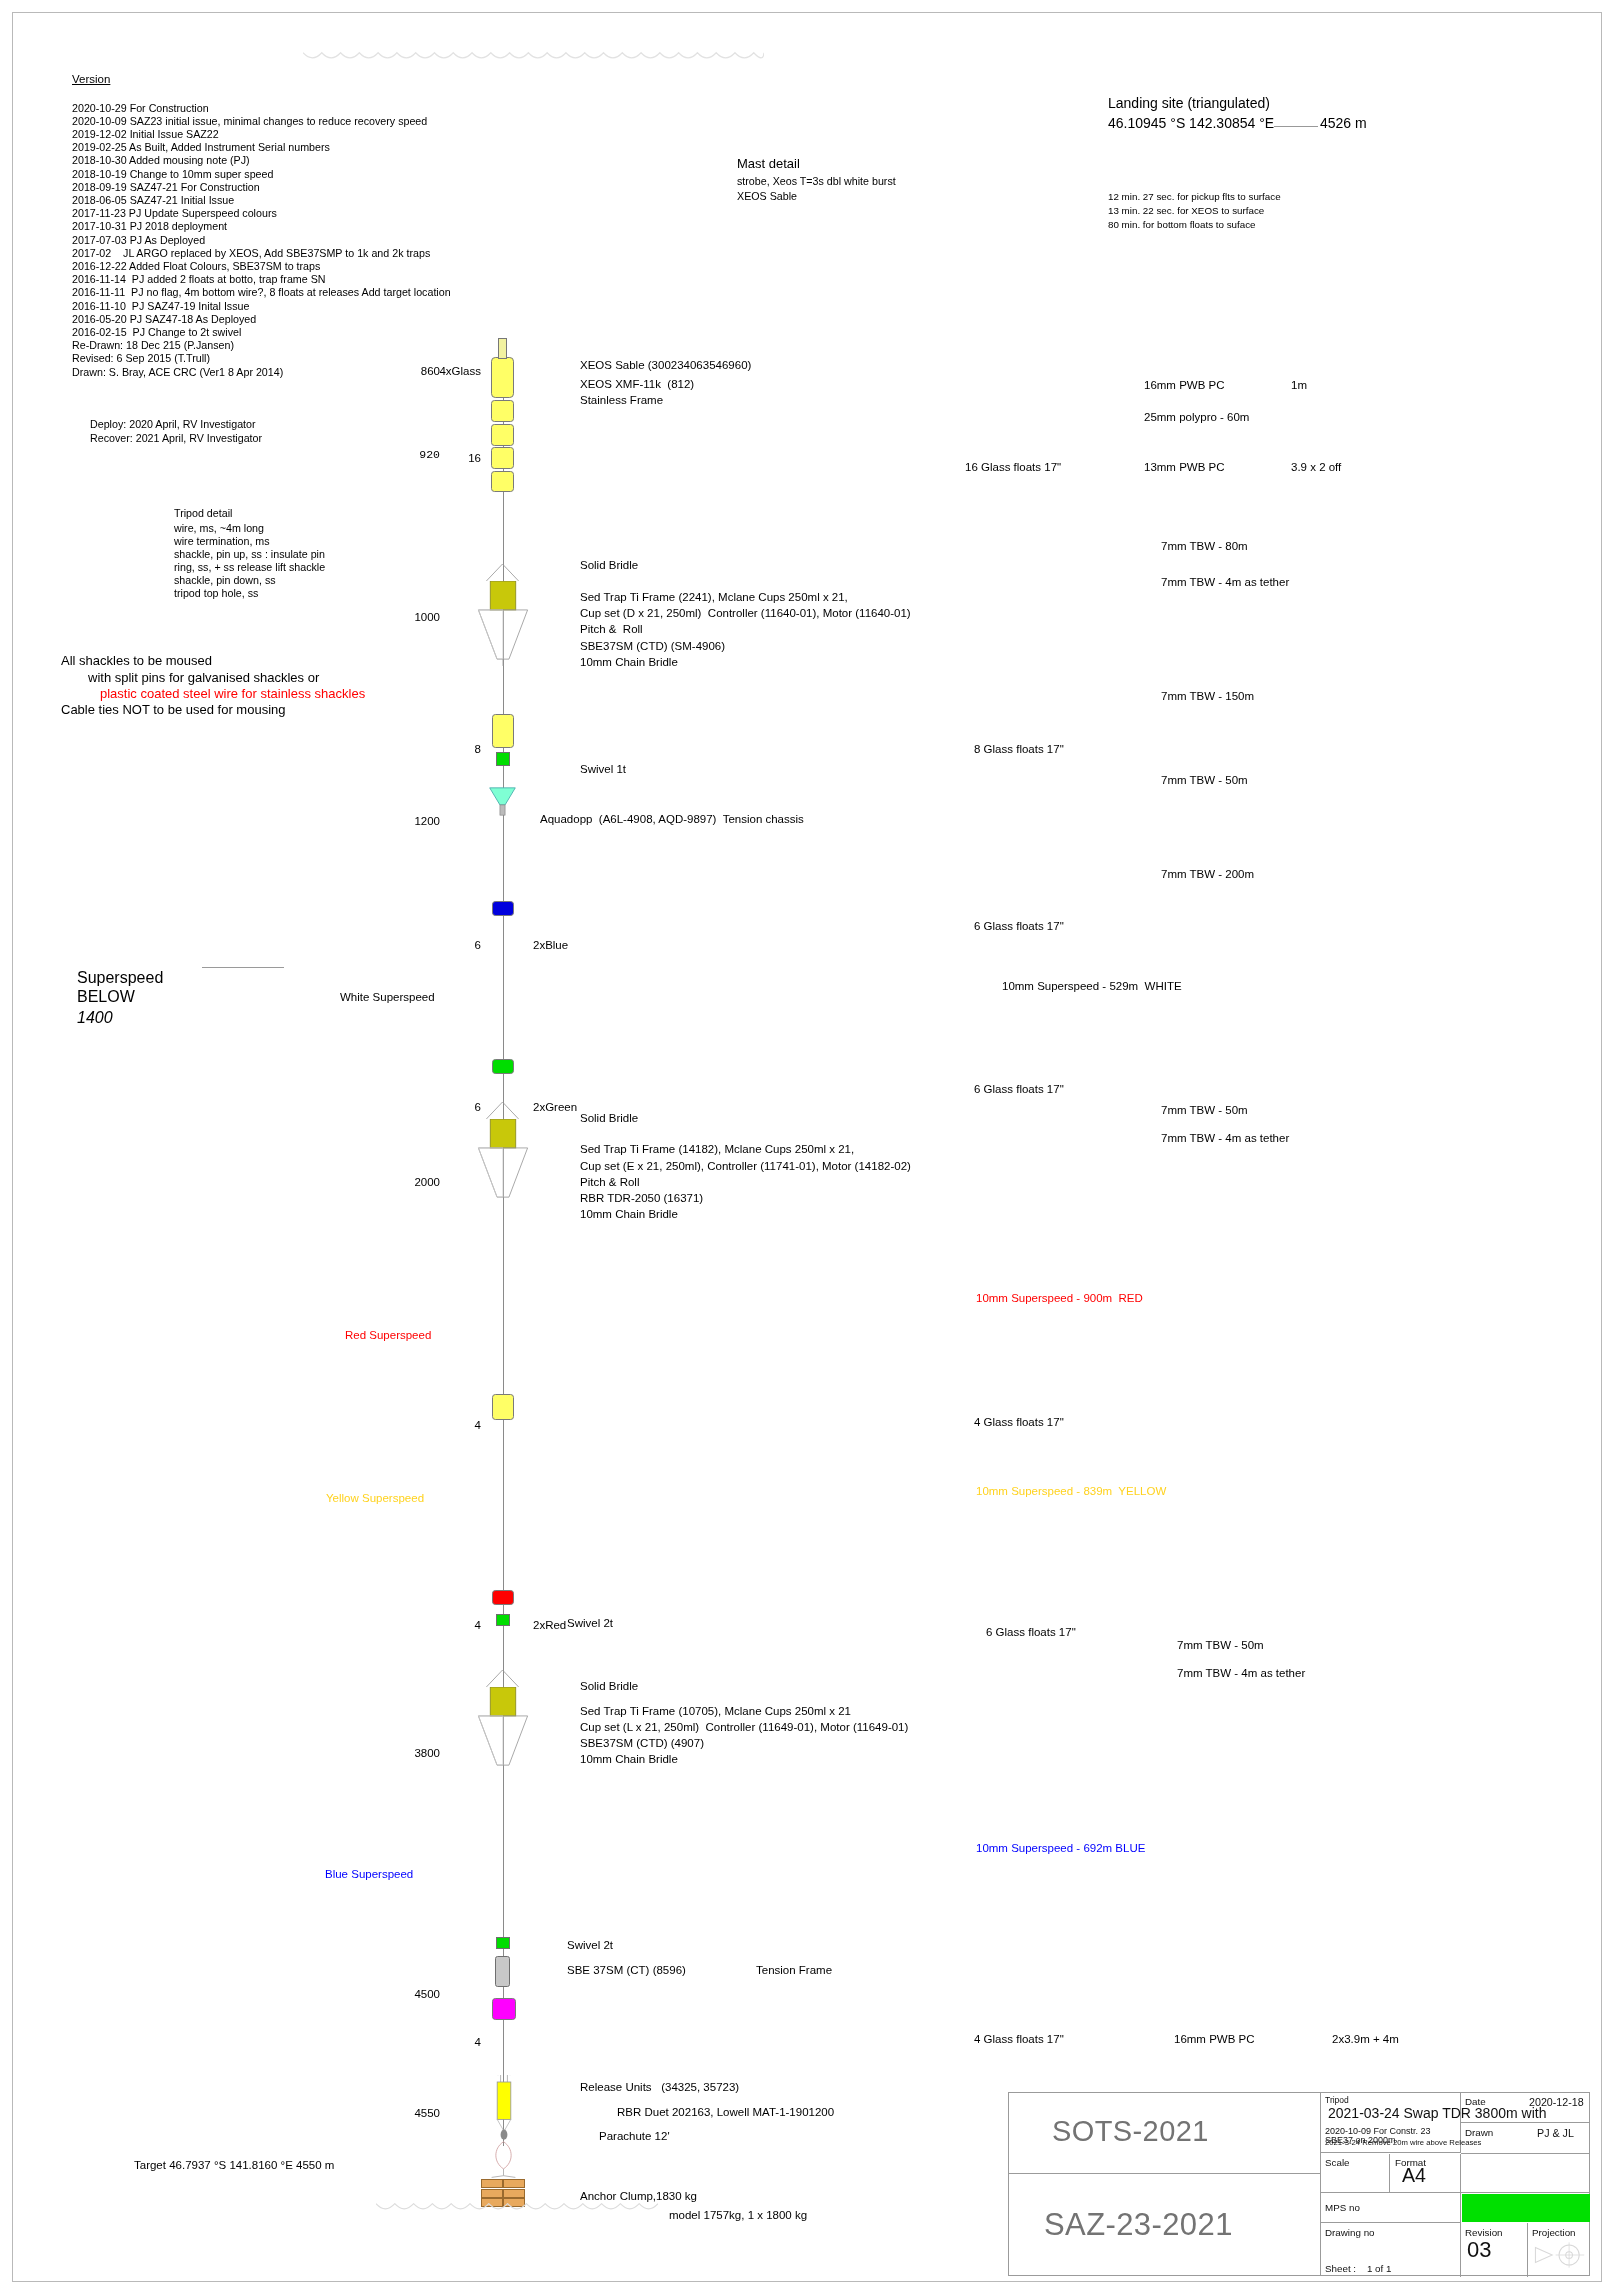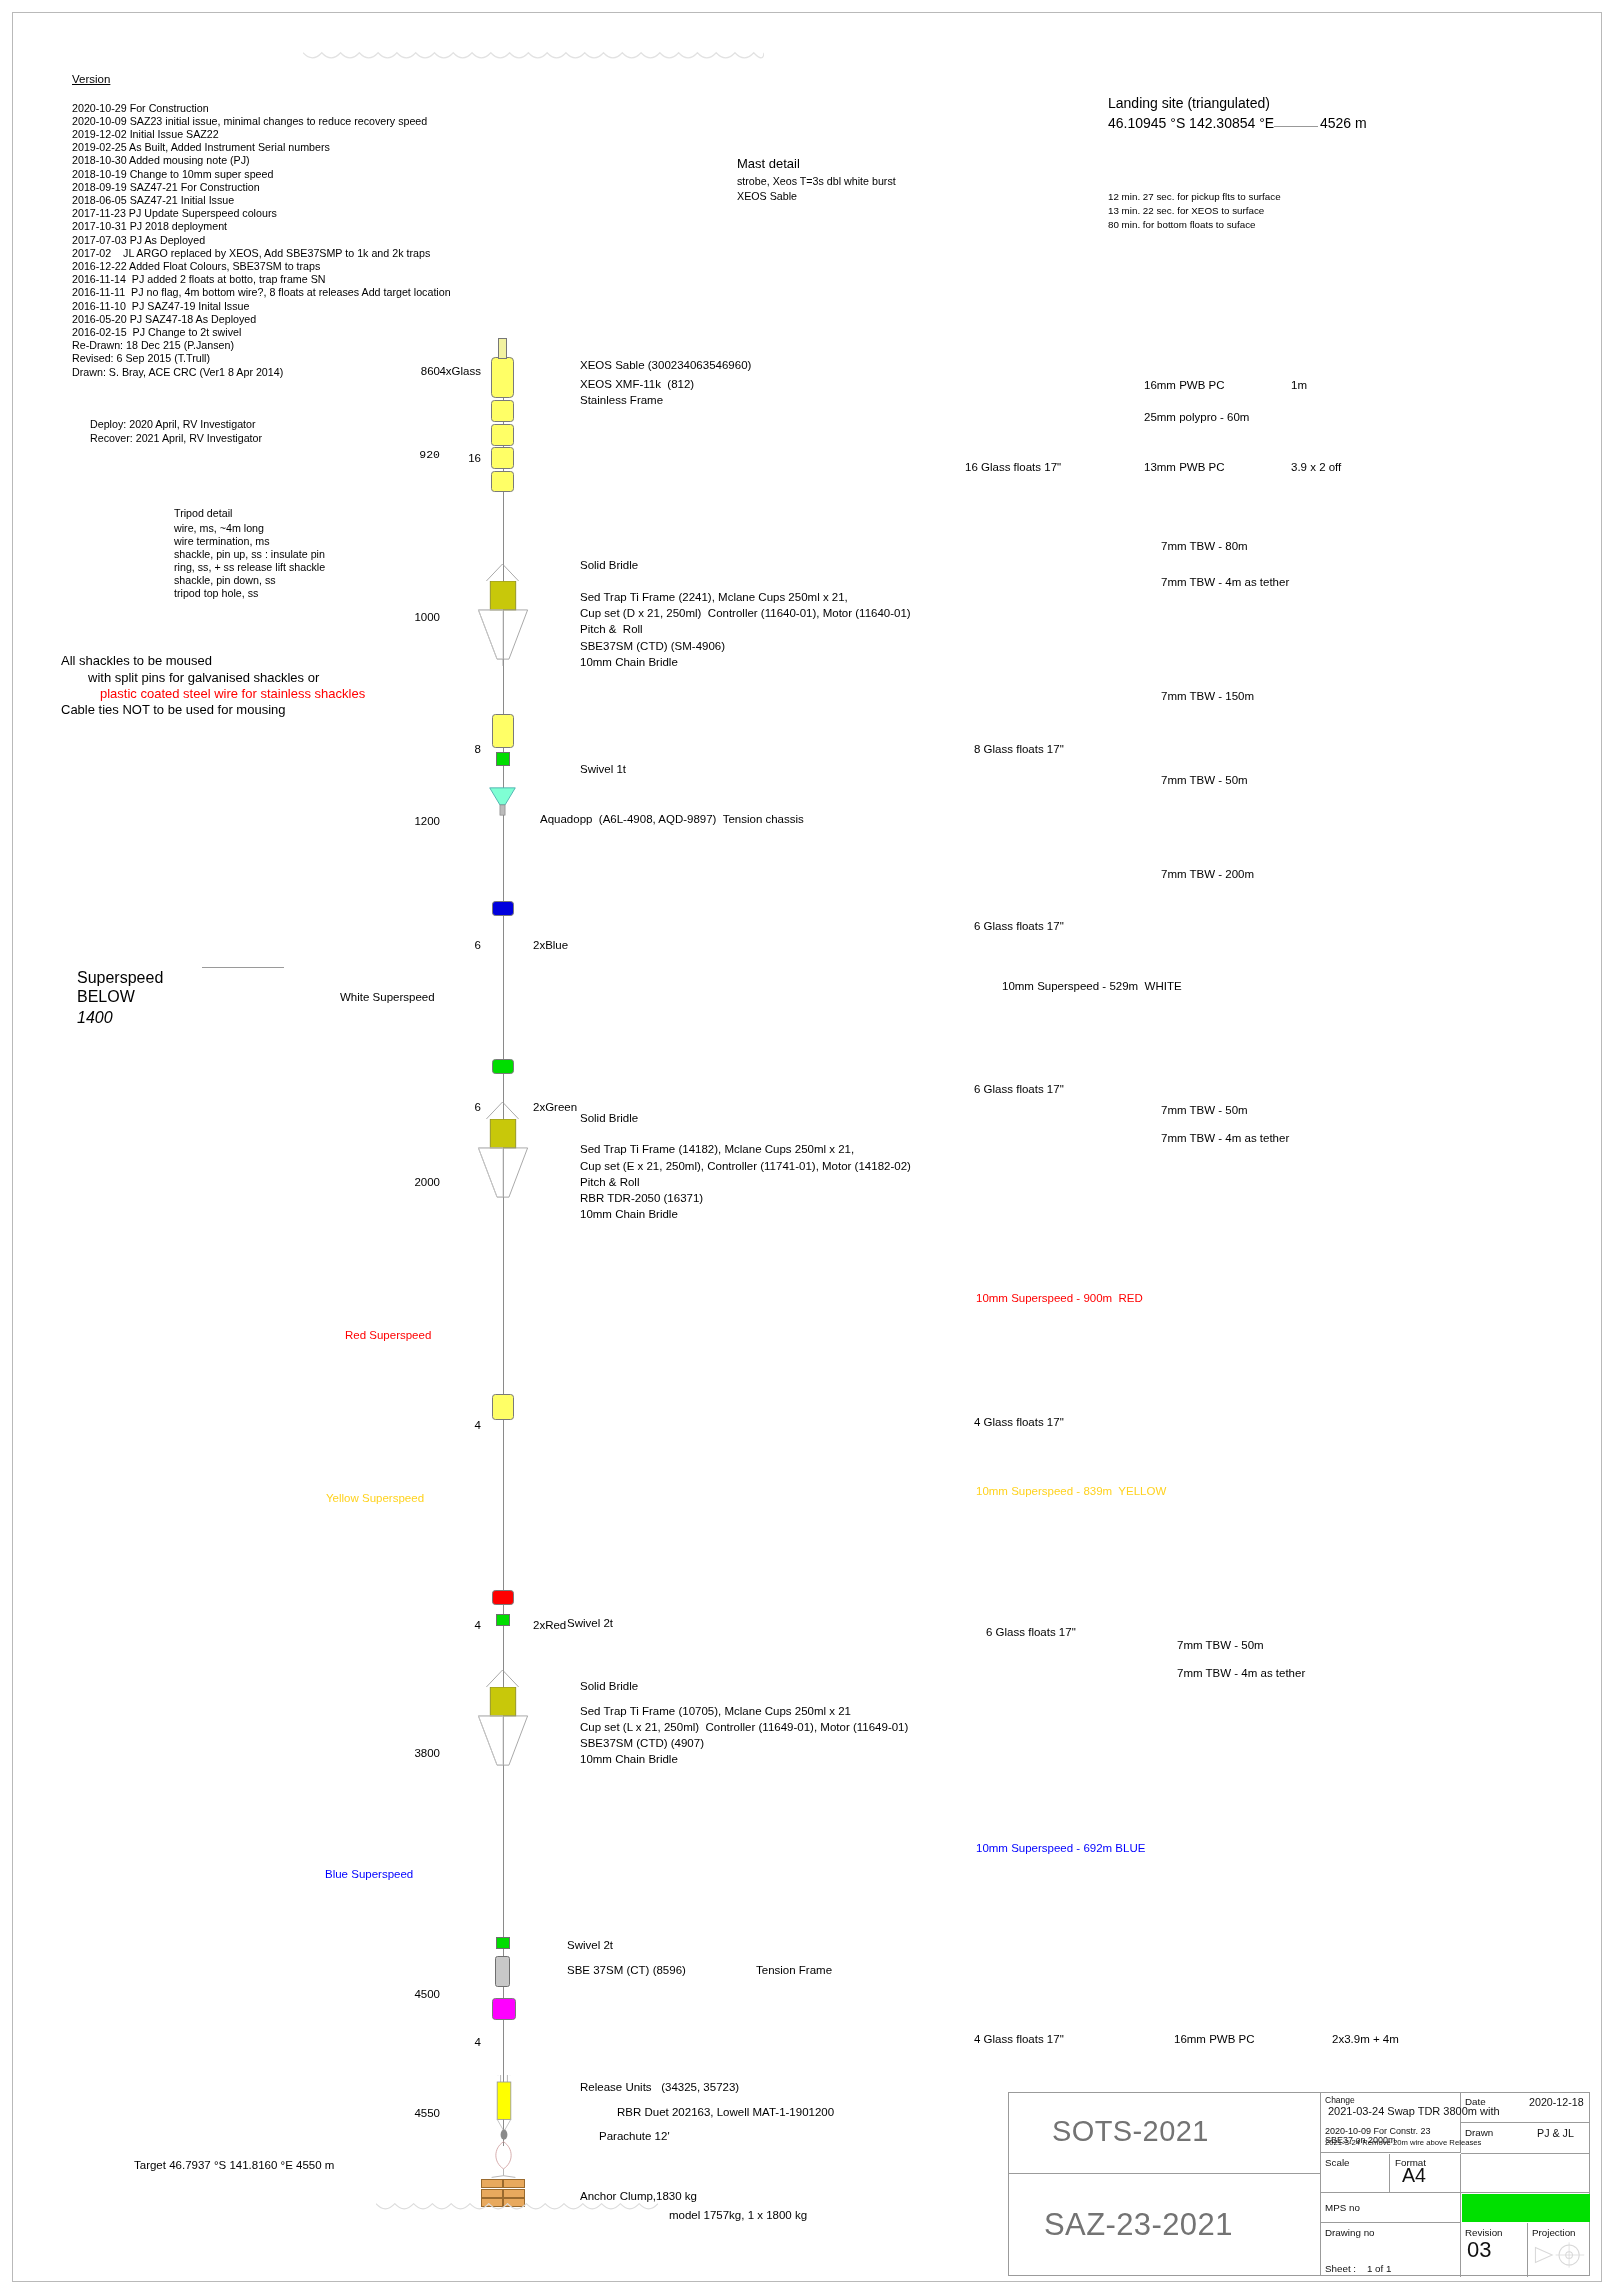--- a/index.html
+++ b/index.html
@@ -426,22 +426,22 @@
 
   <div class="tb" style="left:1008px; top:2092px; width:582px; height:184px; background:#fff;"></div>
 
   <div class="tb-cell" style="left:1008px; top:2092px; width:313px; height:82px; border-left:none; border-top:none;"></div>
   <div class="proj-title" style="left:1052px; top:2115px; font-size:29px;">SOTS-2021</div>
 
   <div class="tb-cell" style="left:1008px; top:2174px; width:313px; height:102px; border-left:none;"></div>
   <div class="proj-title" style="left:1044px; top:2207px; font-size:31px;">SAZ-23-2021</div>
 
   <div class="tb-cell" style="left:1320px; top:2092px; width:141px; height:61px;"></div>
-  <div class="tb-label" style="left:1325px; top:2095px; font-size:8.5px;">Change</div>
-  <div class="tb-label" style="left:1328px; top:2105px; font-size:11px;">2021-03-24 Swap TDR 3800m with</div>
+  <div class="tb-label" style="left:1325px; top:2095px; font-size:8.5px;">Tripod</div>
+  <div class="tb-label" style="left:1328px; top:2105px; font-size:14px;">2021-03-24 Swap TDR 3800m with</div>
   <div class="tb-label" style="left:1325px; top:2115px; font-size:9px;margin-top:20px;">SBE37 on 2000m</div>
   <div class="tb-label" style="left:1325px; top:2126px; font-size:9px;">2020-10-09 For Constr. 23</div>
   <div class="tb-label" style="left:1325px; top:2138px; font-size:7.7px;">2021-3-24 Remove 20m wire above Releases</div>
 
   <div class="tb-cell" style="left:1461px; top:2092px; width:129px; height:31px; border-right:none;"></div>
   <div class="tb-label" style="left:1465px; top:2096px;">Date</div>
   <div class="tb-val" style="left:1529px; top:2096px;">2020-12-18</div>
 
   <div class="tb-cell" style="left:1461px; top:2123px; width:129px; height:31px; border-right:none;"></div>
   <div class="tb-label" style="left:1465px; top:2127px;">Drawn</div>

